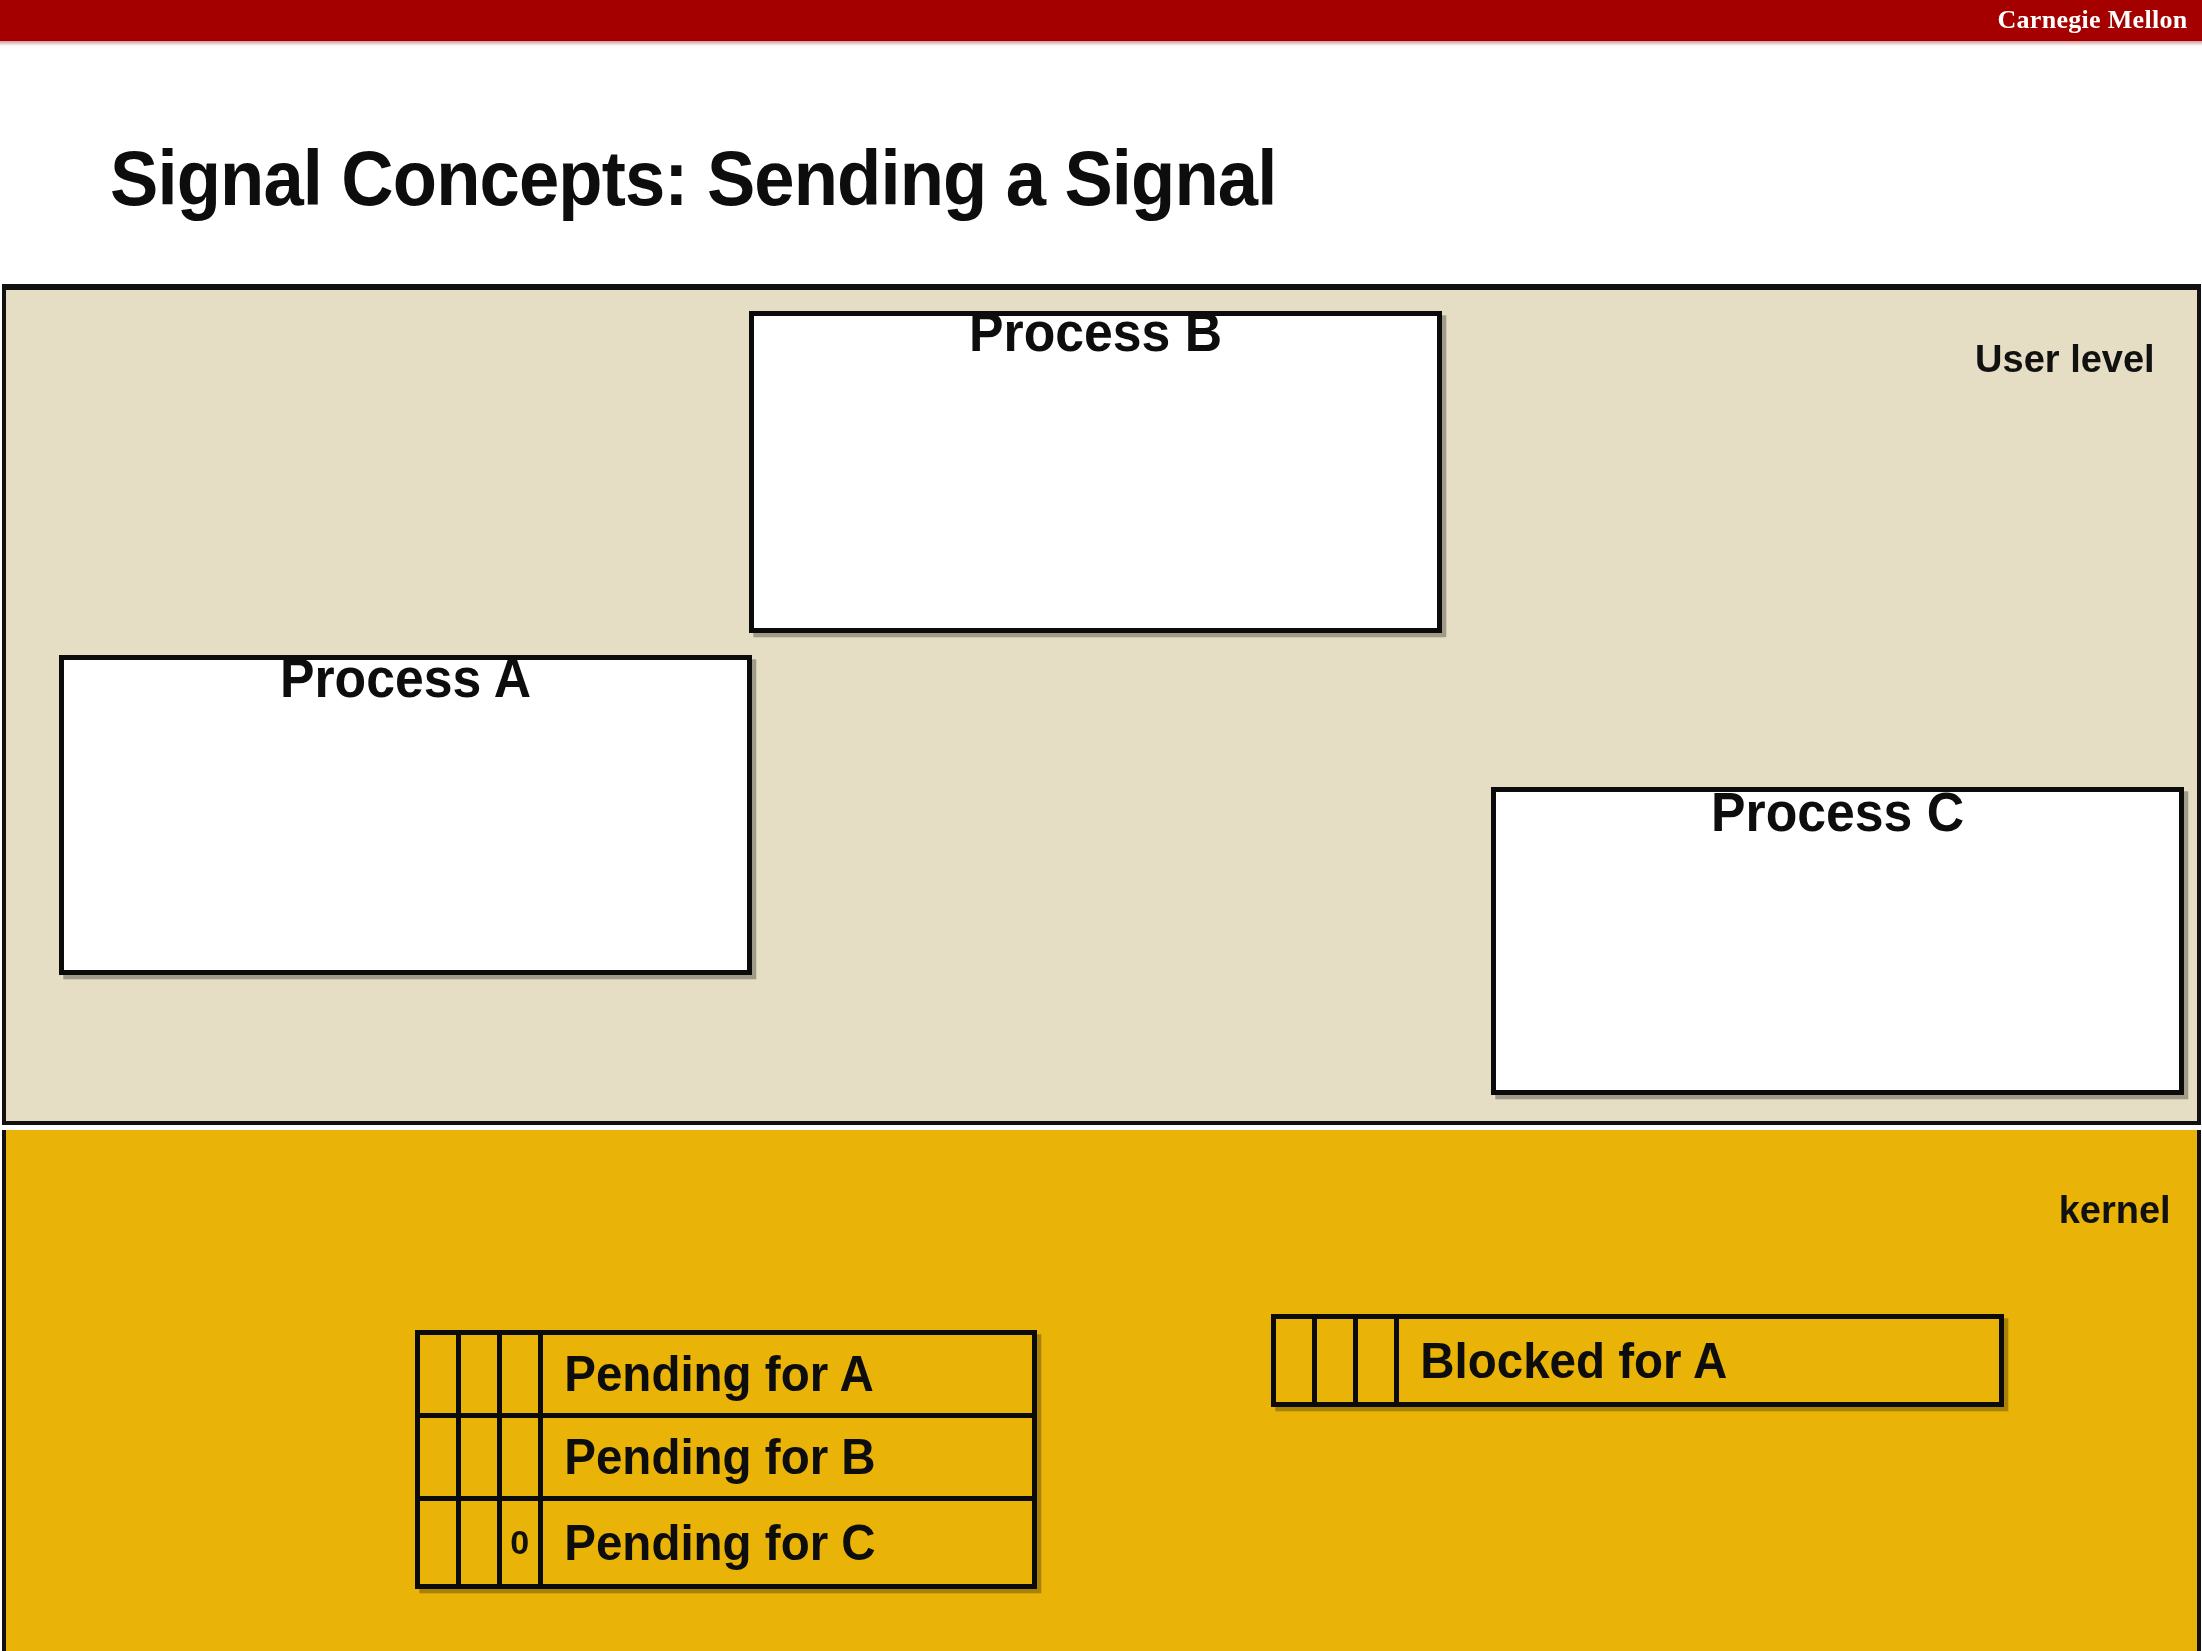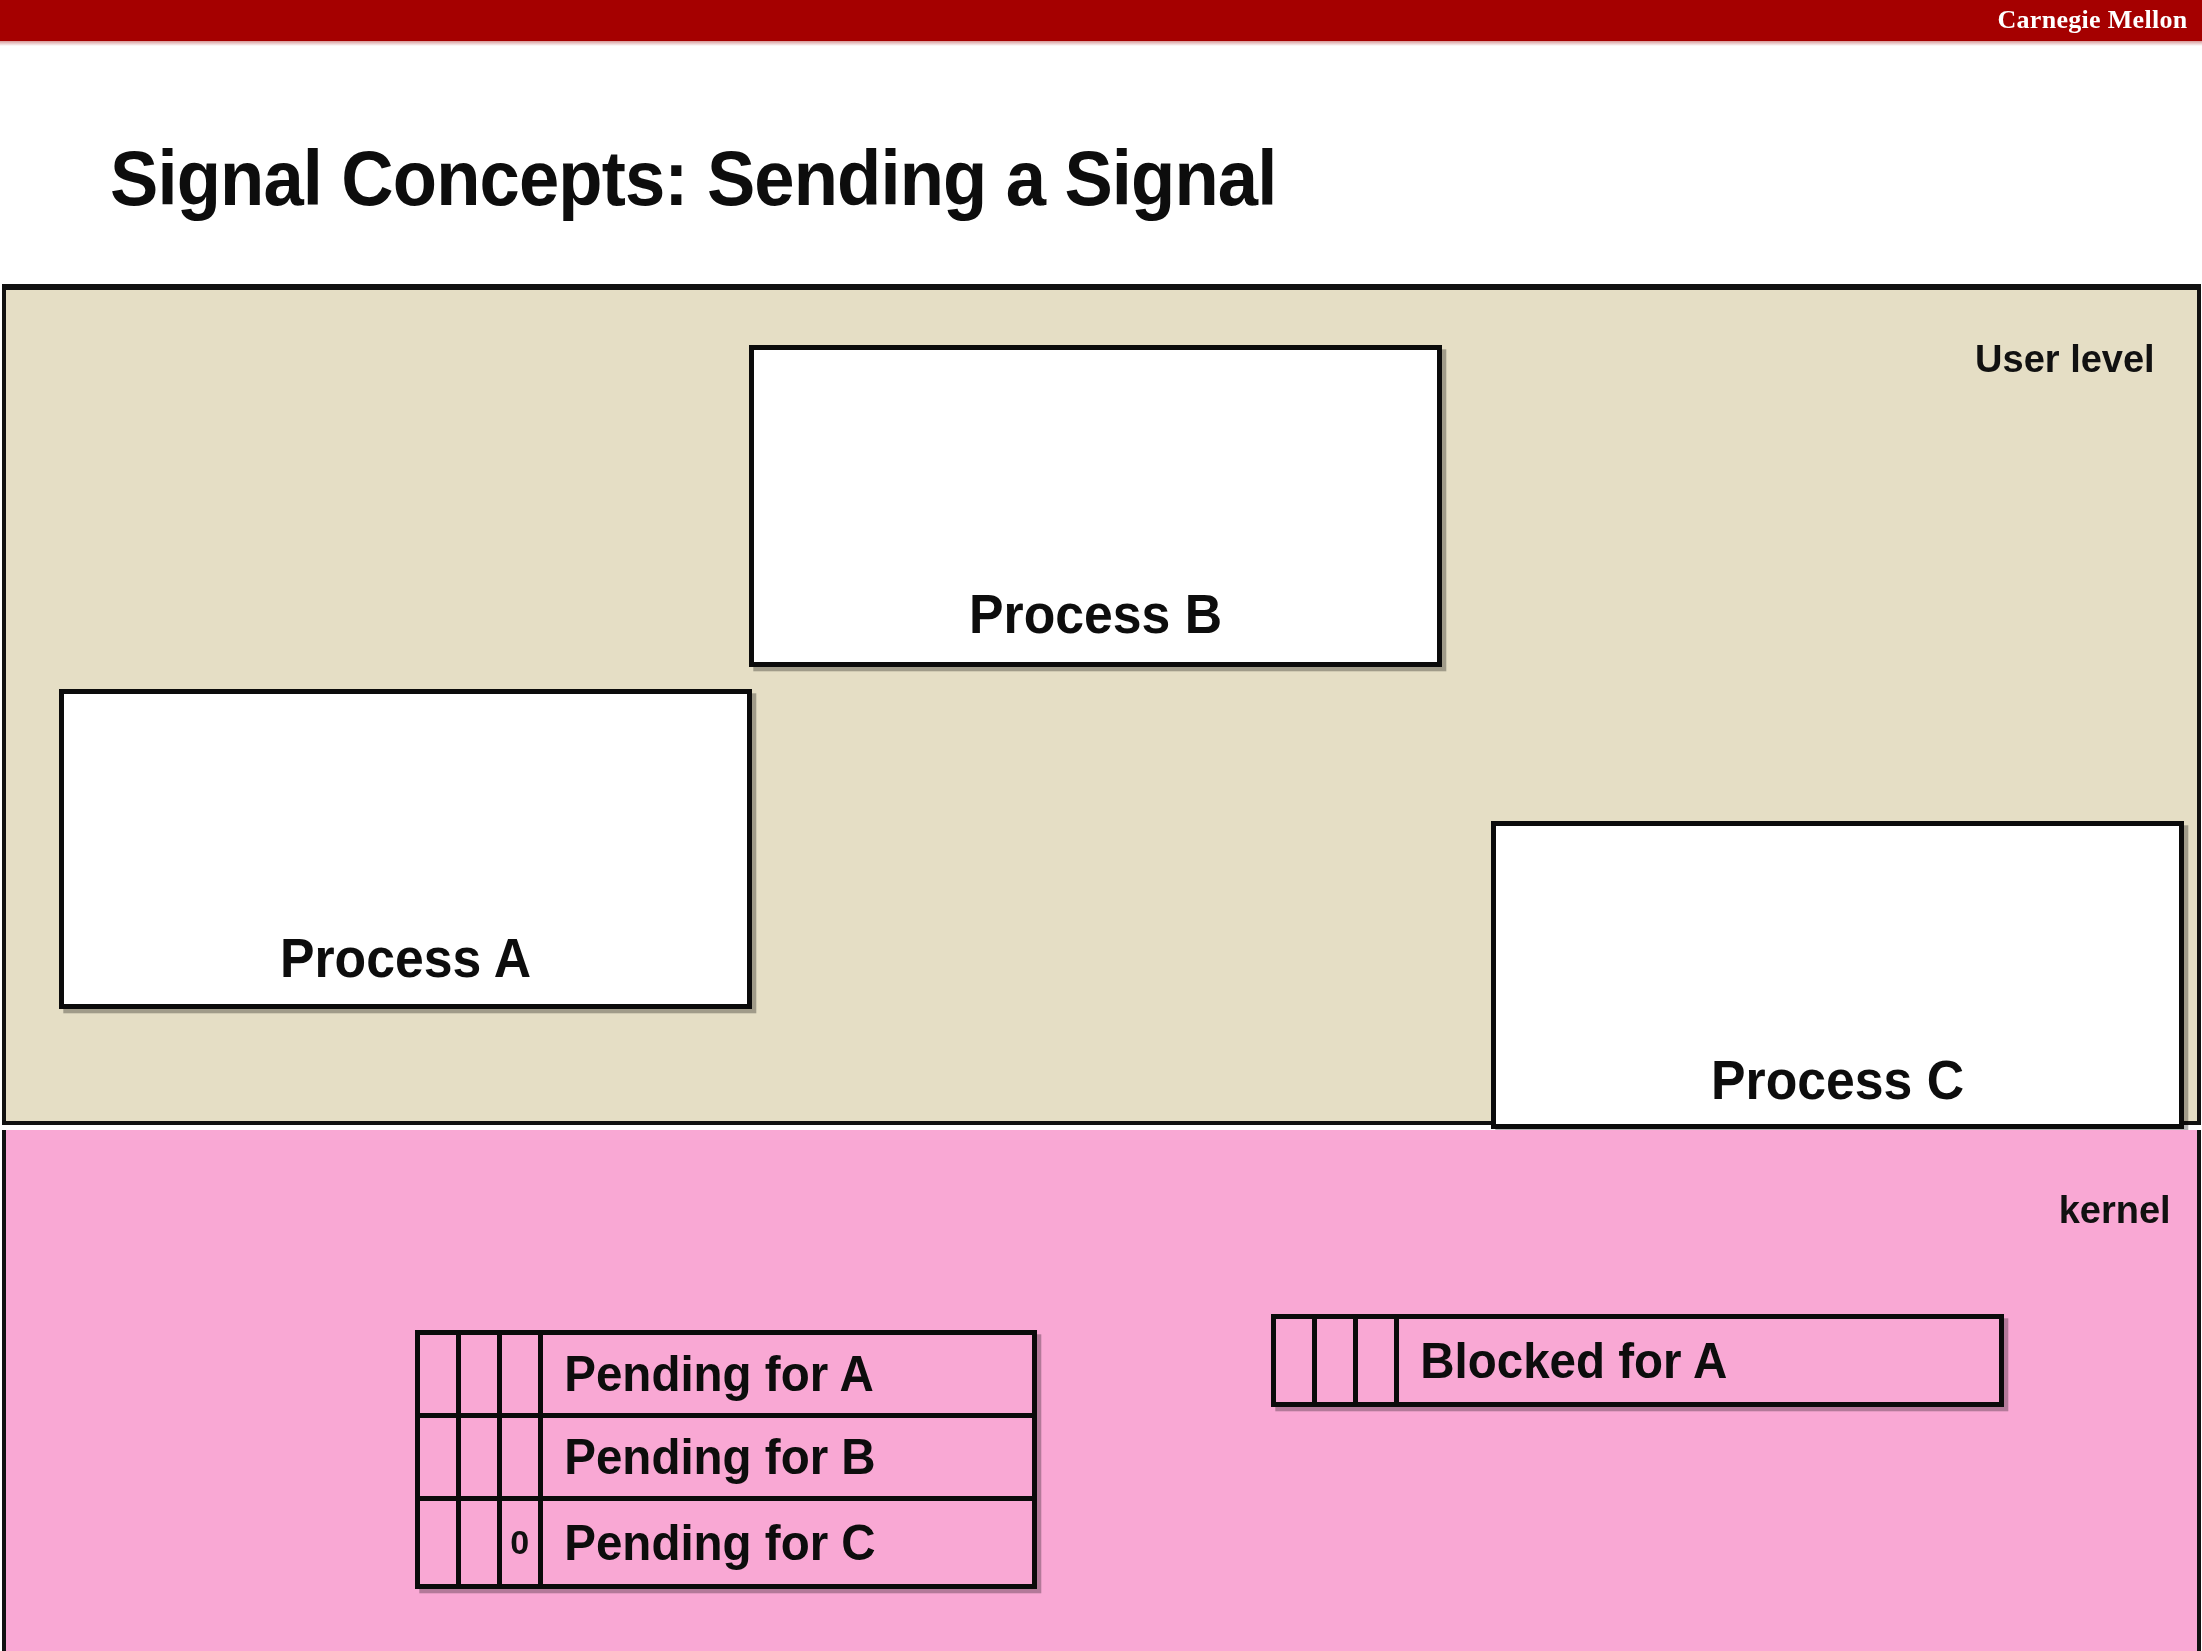--- a/index.html
+++ b/index.html
@@ -65,44 +65,43 @@
     font-weight:bold;
     color:#111111;
     white-space:nowrap;
   }
 
   
   .kernel-region {
     position:absolute;
     left:1.7px; top:1130px;
     width:2199px; height:522px;
-    background:#f9a8d4;
+    background:#eab308;
     border-left:4.3px solid #111111;
     border-right:4.3px solid #111111;
     border-top:0;
   }
   .kernel-region-label {
     position:absolute;
     right:26px; top:59px;
     font-size:38px;
     font-weight:bold;
     color:#111111;
     white-space:nowrap;
   }
 
   
   .process-box {
     position:absolute;
     background:#ffffff;
     border:5.2px solid #0b0b0b;
     box-shadow:4.3px 4.3px 0 rgba(0,0,0,0.30);
     display:flex;
-    align-items:flex-end;
+    align-items:flex-start;
     justify-content:center;
-    margin-top:34px;
   }
   .process-label {
     font-size:55px;
     font-weight:bold;
     color:#0d0d0d;
     transform:scaleX(0.94);
     white-space:nowrap;
   }
   .proc-b { left:743px;  top:20.6px;  width:693px; height:322px; }
   .proc-b .process-label { position:relative; top:-15.5px; }

